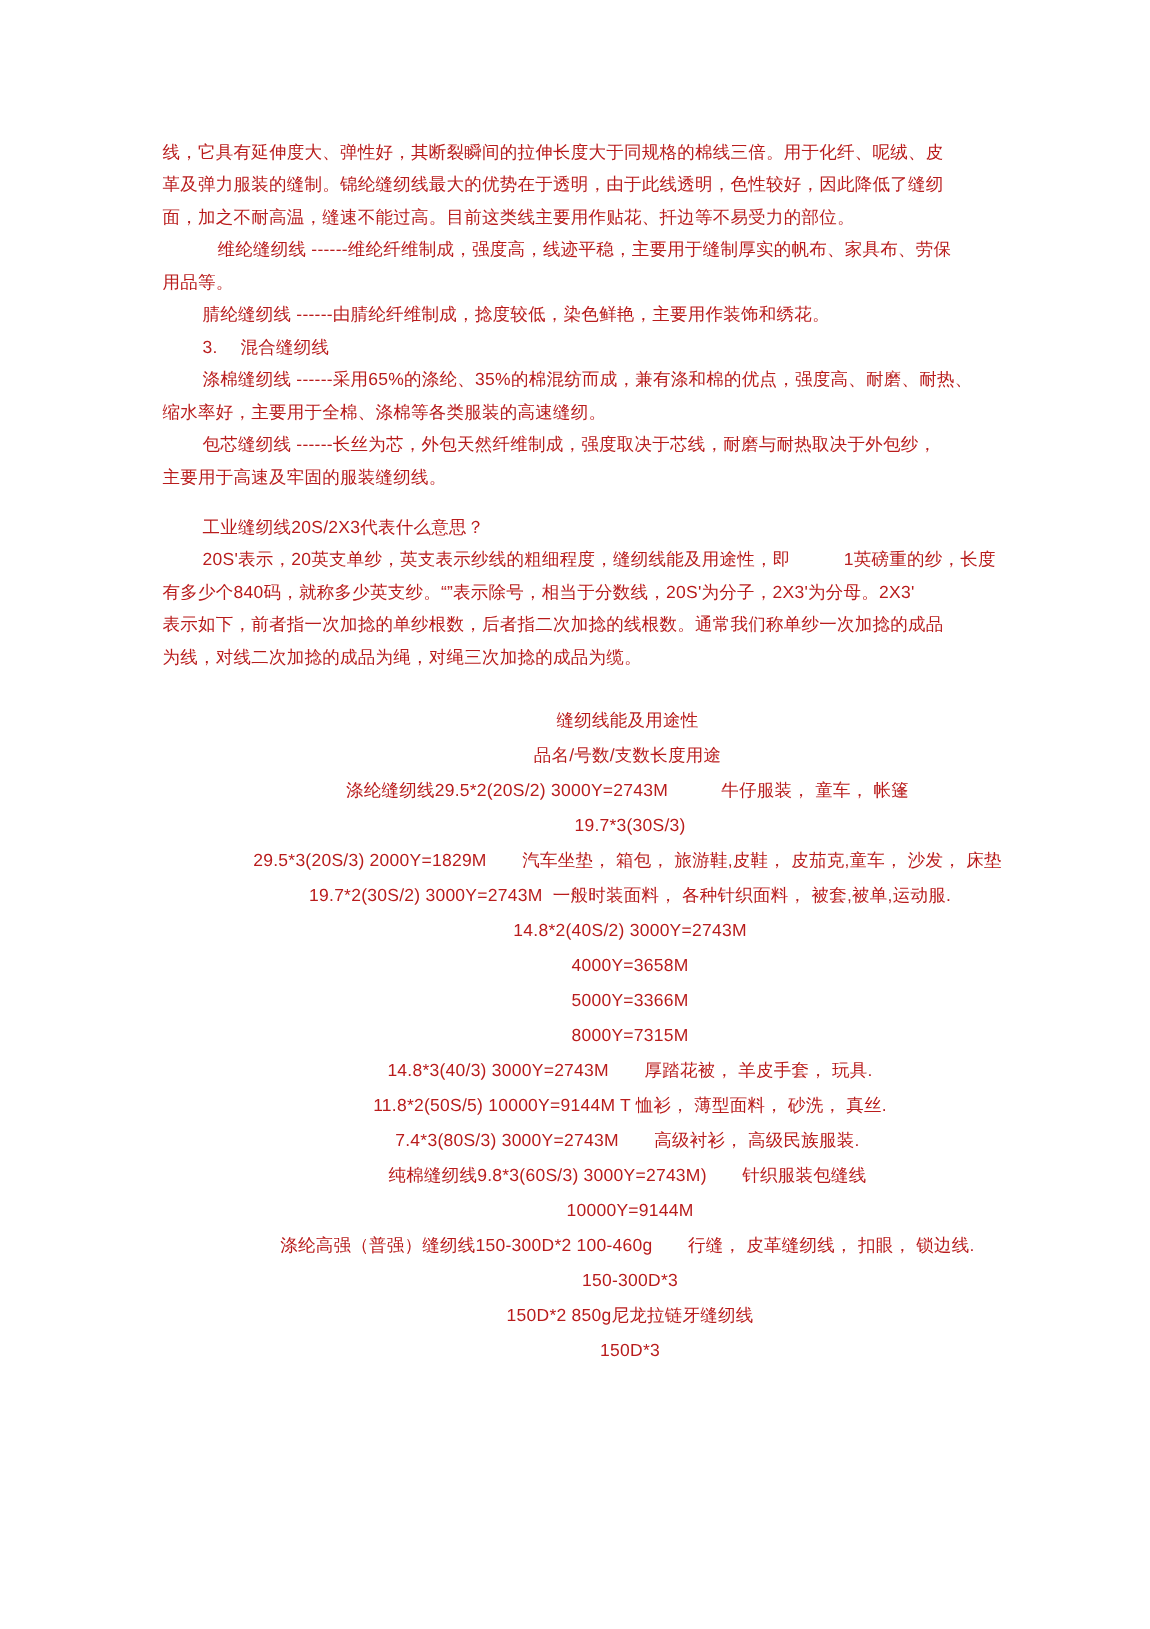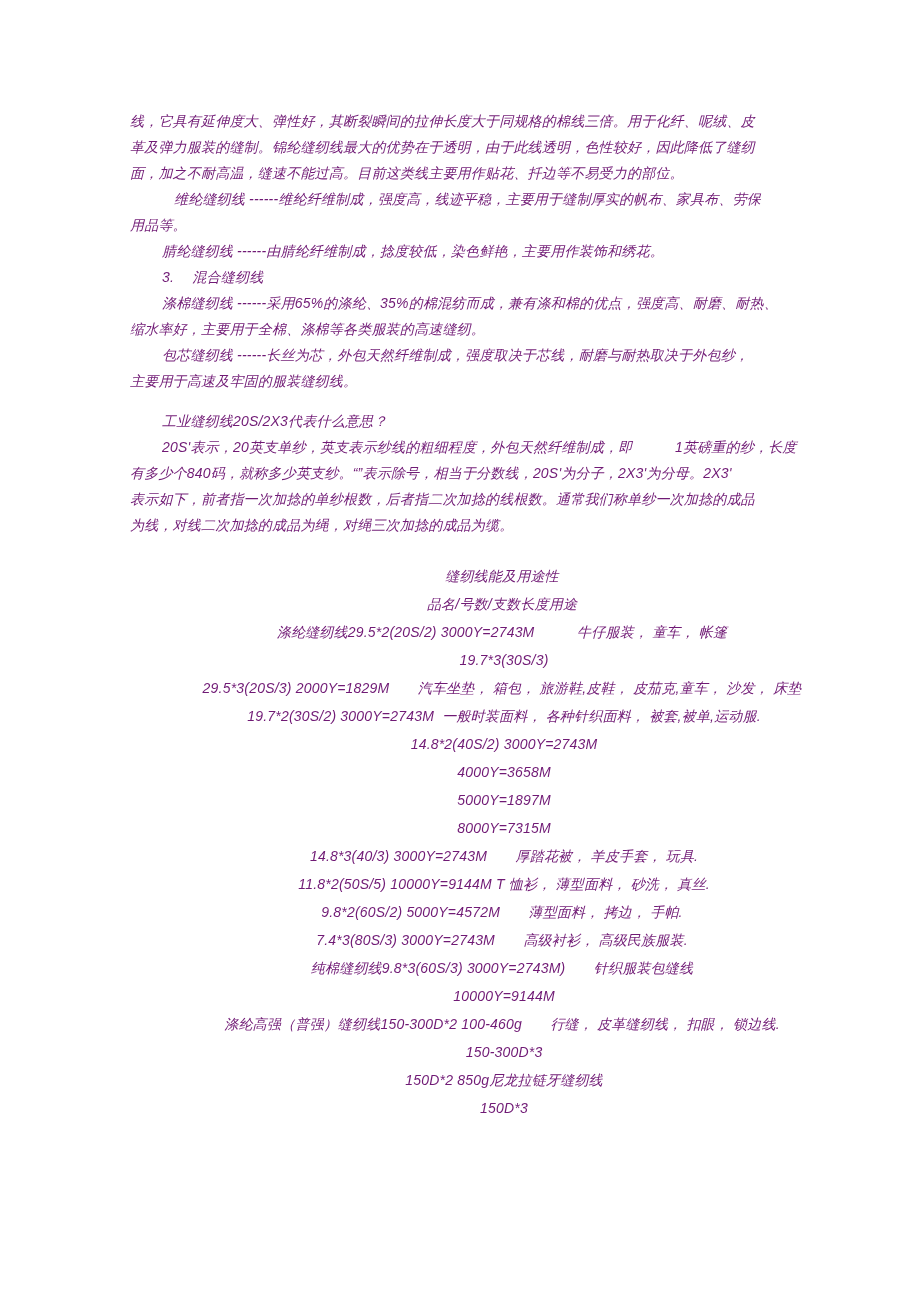--- a/index.html
+++ b/index.html
@@ -25,53 +25,52 @@
   }
   .line.body { line-height: 26px; }
   .line.list { line-height: 28px; text-align: center; }
   .i1 { padding-left: 32px; }
   .i2 { padding-left: 44px; }
   .gap { width: 100%; }
 </style>
 </head>
 <body>
 
-<div class="page" style="background: rgb(255, 255, 255); color: #701a75; font-style: italic;">
+<div class="page" style="background: rgb(255, 255, 255); color: #b91c1c;">
   <div id="doc">
       <div class="line body">线，它具有延伸度大、弹性好，其断裂瞬间的拉伸长度大于同规格的棉线三倍。用于化纤、呢绒、皮</div>
       <div class="line body">革及弹力服装的缝制。锦纶缝纫线最大的优势在于透明，由于此线透明，色性较好，因此降低了缝纫</div>
       <div class="line body">面，加之不耐高温，缝速不能过高。目前这类线主要用作贴花、扦边等不易受力的部位。</div>
       <div class="line body i2">维纶缝纫线 ------维纶纤维制成，强度高，线迹平稳，主要用于缝制厚实的帆布、家具布、劳保</div>
       <div class="line body">用品等。</div>
       <div class="line body i1">腈纶缝纫线 ------由腈纶纤维制成，捻度较低，染色鲜艳，主要用作装饰和绣花。</div>
       <div class="line body i1">3.　 混合缝纫线</div>
       <div class="line body i1">涤棉缝纫线 ------采用65%的涤纶、35%的棉混纺而成，兼有涤和棉的优点，强度高、耐磨、耐热、</div>
       <div class="line body">缩水率好，主要用于全棉、涤棉等各类服装的高速缝纫。</div>
       <div class="line body i1">包芯缝纫线 ------长丝为芯，外包天然纤维制成，强度取决于芯线，耐磨与耐热取决于外包纱，</div>
       <div class="line body">主要用于高速及牢固的服装缝纫线。</div>
       <div class="gap" style="height: 14px;"></div>
       <div class="line body i1">工业缝纫线20S/2X3代表什么意思？</div>
-      <div class="line body i1">20S'表示，20英支单纱，英支表示纱线的粗细程度，外包天然纤维制成，即　　　1英磅重的纱，长度</div>
+      <div class="line body i1">20S'表示，20英支单纱，英支表示纱线的粗细程度，缝纫线能及用途性，即　　　1英磅重的纱，长度</div>
       <div class="line body">有多少个840码，就称多少英支纱。“”表示除号，相当于分数线，20S'为分子，2X3'为分母。2X3'</div>
       <div class="line body">表示如下，前者指一次加捻的单纱根数，后者指二次加捻的线根数。通常我们称单纱一次加捻的成品</div>
       <div class="line body">为线，对线二次加捻的成品为绳，对绳三次加捻的成品为缆。</div>
       <div class="gap" style="height: 24px;"></div>
       <div class="line list i1">缝纫线能及用途性</div>
       <div class="line list i1">品名/号数/支数长度用途</div>
       <div class="line list i1">涤纶缝纫线29.5*2(20S/2) 3000Y=2743M　　　牛仔服装， 童车， 帐篷</div>
       <div class="line list i1"> 19.7*3(30S/3)</div>
       <div class="line list i1">29.5*3(20S/3) 2000Y=1829M　　汽车坐垫， 箱包， 旅游鞋,皮鞋， 皮茄克,童车， 沙发， 床垫</div>
       <div class="line list i1"> 19.7*2(30S/2) 3000Y=2743M  一般时装面料， 各种针织面料， 被套,被单,运动服.</div>
       <div class="line list i1"> 14.8*2(40S/2) 3000Y=2743M</div>
       <div class="line list i1"> 4000Y=3658M</div>
-      <div class="line list i1"> 5000Y=1897M</div>
+      <div class="line list i1"> 5000Y=3366M</div>
       <div class="line list i1"> 8000Y=7315M</div>
       <div class="line list i1"> 14.8*3(40/3) 3000Y=2743M　　厚踏花被， 羊皮手套， 玩具.</div>
       <div class="line list i1"> 11.8*2(50S/5) 10000Y=9144M T 恤衫， 薄型面料， 砂洗， 真丝.</div>
-      <div class="line list i1">9.8*2(60S/2) 5000Y=4572M　　薄型面料， 拷边， 手帕.</div>
       <div class="line list i1">7.4*3(80S/3) 3000Y=2743M　　高级衬衫， 高级民族服装.</div>
       <div class="line list i1">纯棉缝纫线9.8*3(60S/3) 3000Y=2743M)　　针织服装包缝线</div>
       <div class="line list i1"> 10000Y=9144M</div>
       <div class="line list i1">涤纶高强（普强）缝纫线150-300D*2 100-460g　　行缝， 皮革缝纫线， 扣眼， 锁边线.</div>
       <div class="line list i1"> 150-300D*3</div>
       <div class="line list i1"> 150D*2 850g尼龙拉链牙缝纫线</div>
       <div class="line list i1"> 150D*3</div>
     </div>
 </div>
 

